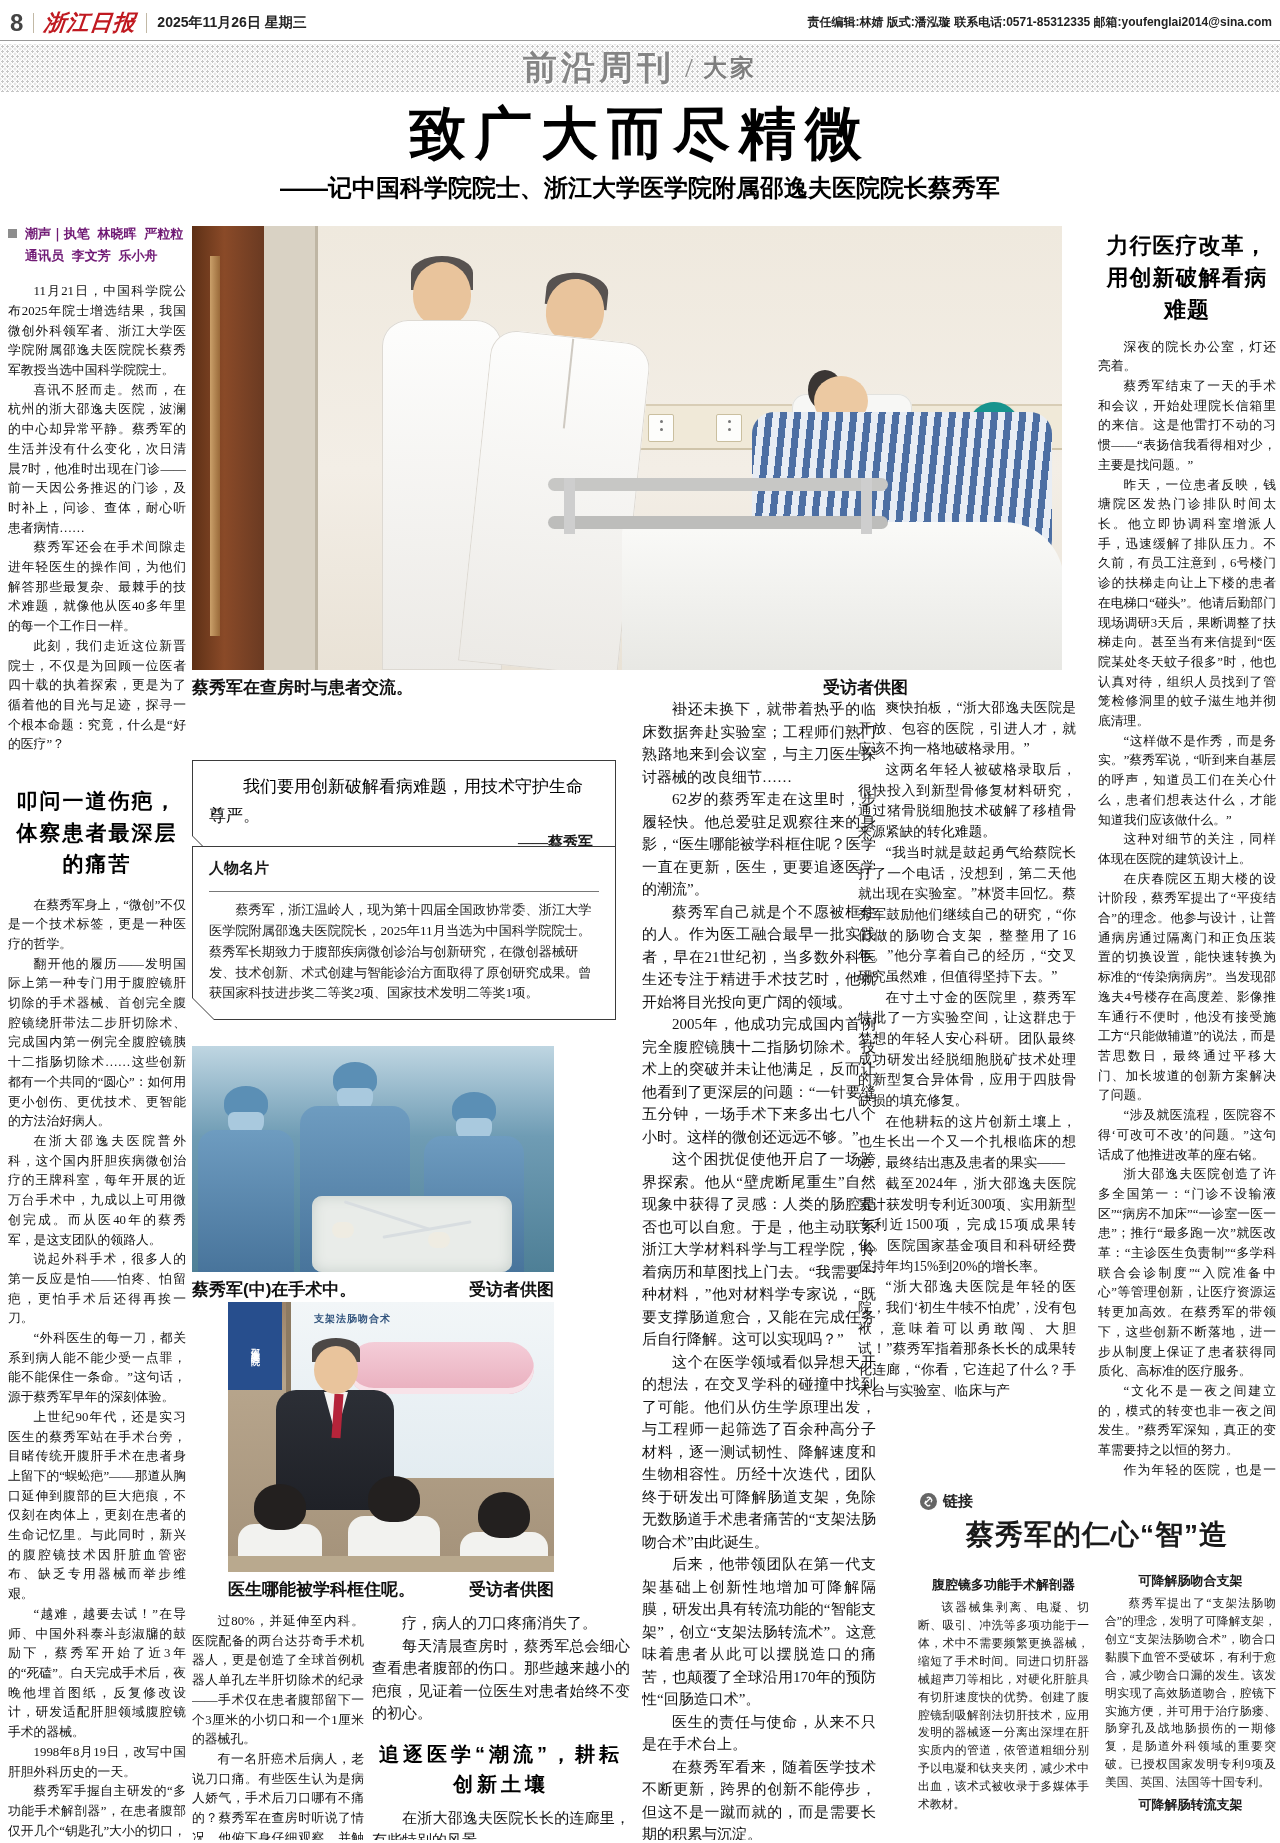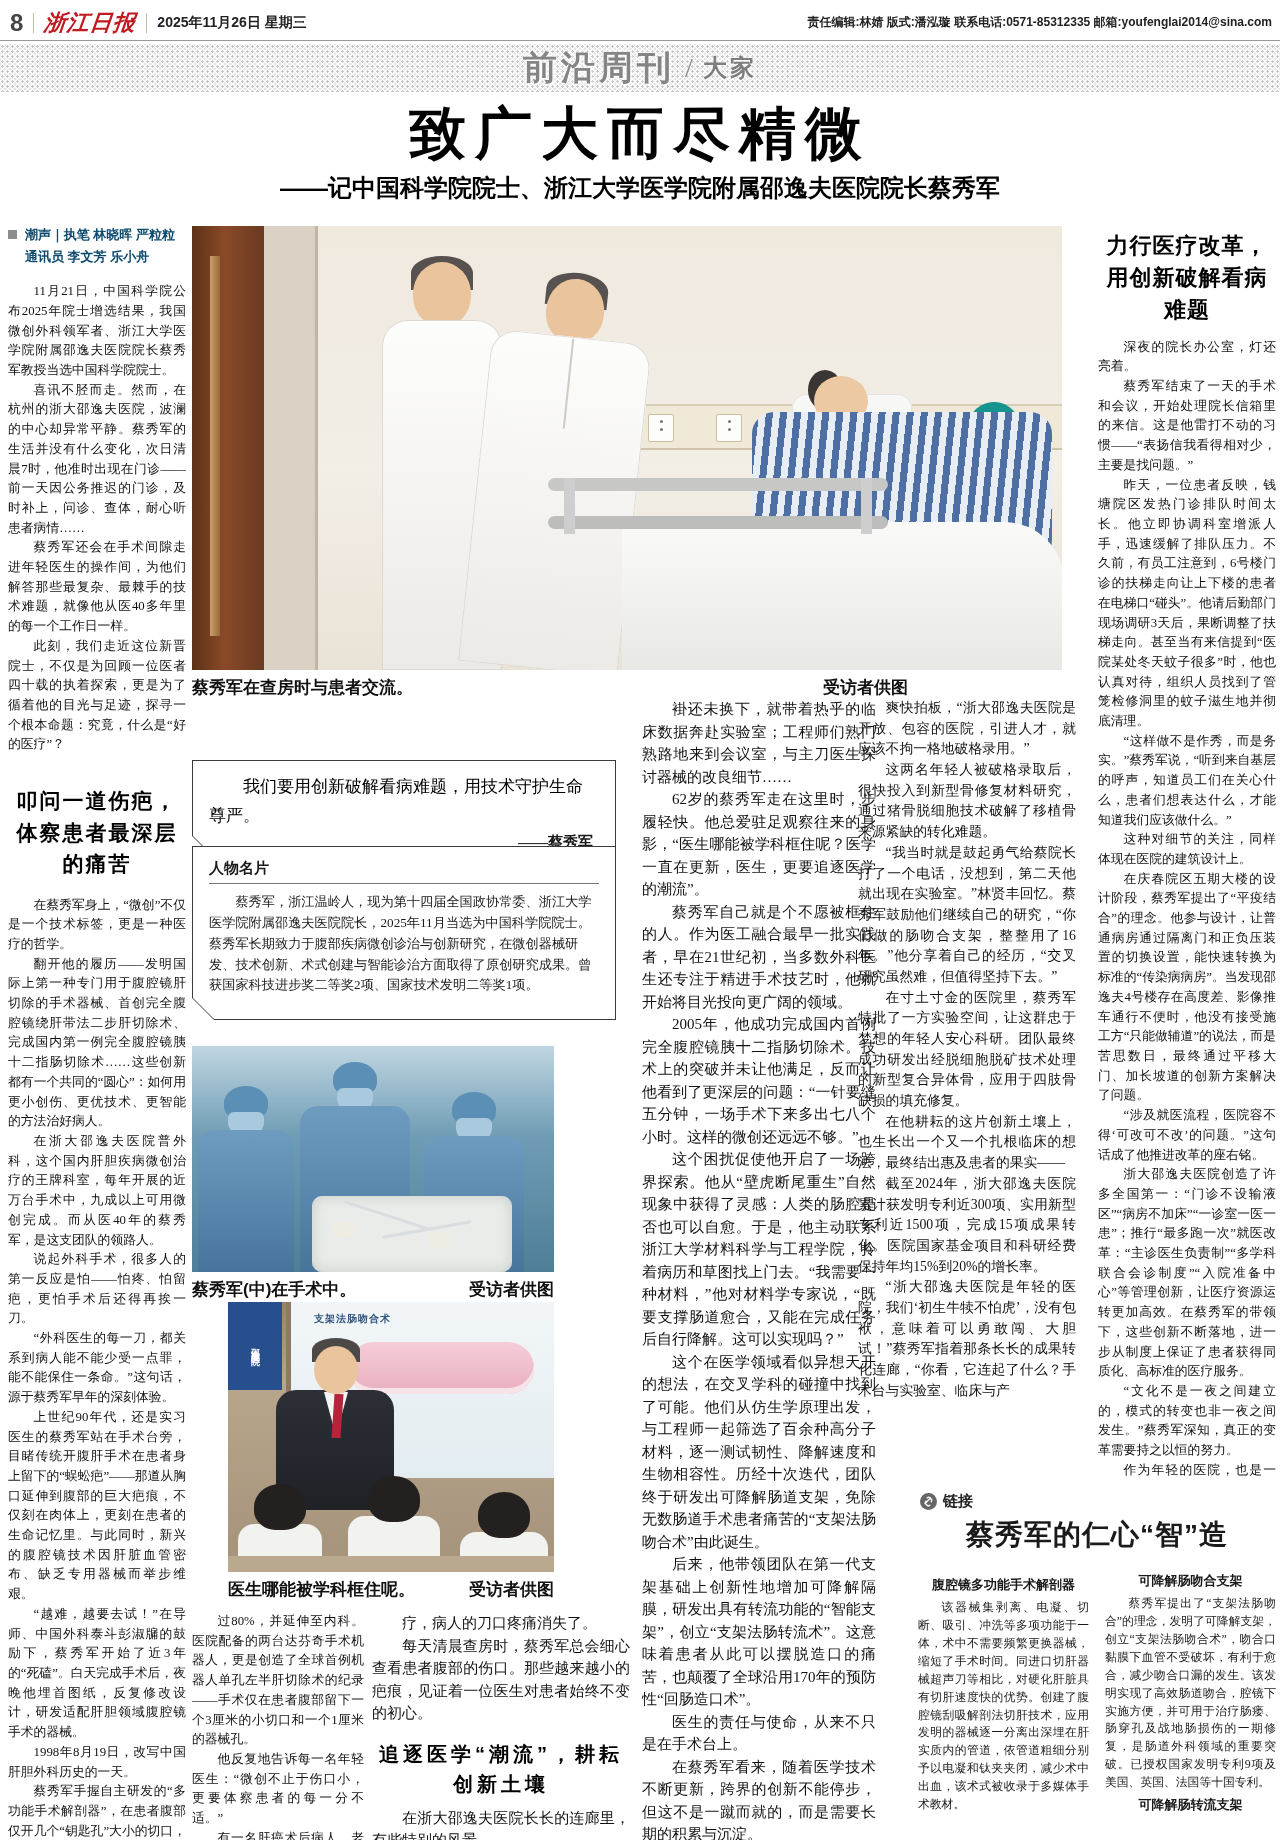--- a/index.html
+++ b/index.html
@@ -40,21 +40,21 @@
               font-family:"Liberation Sans",sans-serif; font-size:24px; font-weight:700; color:#000; }
 
   
   .col { position:absolute; overflow:hidden; text-align:justify; }
   .p { text-indent:2em; font-size:12.8px; line-height:1.54; color:#111; }
   .p-wide { font-size:15px; line-height:1.5; }
   .p-mid { font-size:13.8px; line-height:1.5; }
   .sec-head { font-family:"Liberation Sans",sans-serif; font-weight:900; text-align:center; color:#000; }
 
   
-  .byline { font-family:Liberation Sans, sans-serif; font-size:13px; font-weight:700; color:#0c4a6e;
+  .byline { font-family:Liberation Mono, monospace; font-size:13px; font-weight:700; color:#701a75;
             line-height:1.7; margin-bottom:14px; }
   .byline-sq { display:inline-block; width:9px; height:9px; background:#8d8d8d; margin-right:8px; }
   .byline .l2 { padding-left:17px; }
 
   .head-kw { font-size:21px; line-height:1.5; letter-spacing:2px; margin:30px 0 16px; }
   .head-reform { font-size:22px; line-height:1.45; letter-spacing:1px; margin:4px 0 12px; }
   .head-chase { font-size:20px; line-height:1.5; letter-spacing:4px; margin:14px 0 8px; }
 
   
   .photo { position:absolute; overflow:hidden; }
@@ -142,21 +142,21 @@
   .lec-table { position:absolute; left:0; bottom:0; width:100%; height:16px; background:#b9a98e; }
 
   
   .cutbox { position:absolute; background:#3b3b3b;
             clip-path:polygon(0 0,100% 0,100% 100%,22px 100%,0 calc(100% - 22px)); }
   .cutbox-in { position:absolute; inset:1px; background:#fff; padding:12px 16px;
                clip-path:polygon(0 0,100% 0,100% 100%,21px 100%,0 calc(100% - 21px)); }
   .quote-text { font-size:17px; line-height:1.7; text-indent:2em; color:#000; }
   .quote-attr { text-align:right; font-size:15px; font-weight:700; margin-top:2px; padding-right:6px; }
   .profile-label { font-family:"Liberation Sans",sans-serif; font-size:15px; font-weight:900;
-                   border-bottom:1px solid #777; padding-bottom:5px; margin-bottom:8px; }
+                   border-bottom:1px solid #777; padding-bottom:13px; margin-bottom:8px; }
   .profile-text { font-size:13.2px; line-height:1.58; text-indent:2em; }
 
   
   .link-label { position:absolute; left:920px; top:1492px; display:flex; align-items:center; gap:6px;
                 font-family:"Liberation Sans",sans-serif; font-size:15px; font-weight:900; color:#222; }
   .link-head { position:absolute; left:918px; top:1516px; width:358px; text-align:center;
                font-family:"Liberation Sans",sans-serif; font-size:28px; font-weight:900; letter-spacing:1px; }
   .link-cols { position:absolute; left:918px; top:1572px; width:358px; height:264px; overflow:hidden;
                column-count:2; column-gap:16px; }
   .link-title { font-family:"Liberation Sans",sans-serif; font-size:13px; font-weight:900; text-align:center;
@@ -317,21 +317,20 @@
       </div>
     <div class="lec-table"></div>
   </div>
   <div class="cap-row" style="left:228px; top:1578px; width:326px;">
     <span>医生哪能被学科框住呢。</span>
     <span class="credit">受访者供图</span>
   </div>
 
   <div class="col" style="left:192px; top:1612px; width:172px; height:228px;">
     <p class="p">过80%，并延伸至内科。医院配备的两台达芬奇手术机器人，更是创造了全球首例机器人单孔左半肝切除术的纪录——手术仅在患者腹部留下一个3厘米的小切口和一个1厘米的器械孔。</p>
-    <p class="p">他反复地告诉每一名年轻医生：“微创不止于伤口小，更要体察患者的每一分不适。”</p>
     <p class="p">有一名肝癌术后病人，老说刀口痛。有些医生认为是病人娇气，手术后刀口哪有不痛的？蔡秀军在查房时听说了情况，他俯下身仔细观察，并触摸了手术切口，最后用撑开器轻轻撑开切口，得出结论：切口积液。经过对症治</p>
   </div>
 
   <div class="col" style="left:372px; top:1612px; width:258px; height:228px;">
     <p class="p p-wide">疗，病人的刀口疼痛消失了。</p>
     <p class="p p-wide">每天清晨查房时，蔡秀军总会细心查看患者腹部的伤口。那些越来越小的疤痕，见证着一位医生对患者始终不变的初心。</p>
     <div class="sec-head head-chase">追逐医学“潮流”，耕耘创新土壤</div>
     <p class="p p-wide">在浙大邵逸夫医院长长的连廊里，有些特别的风景——</p>
 
   </div>

